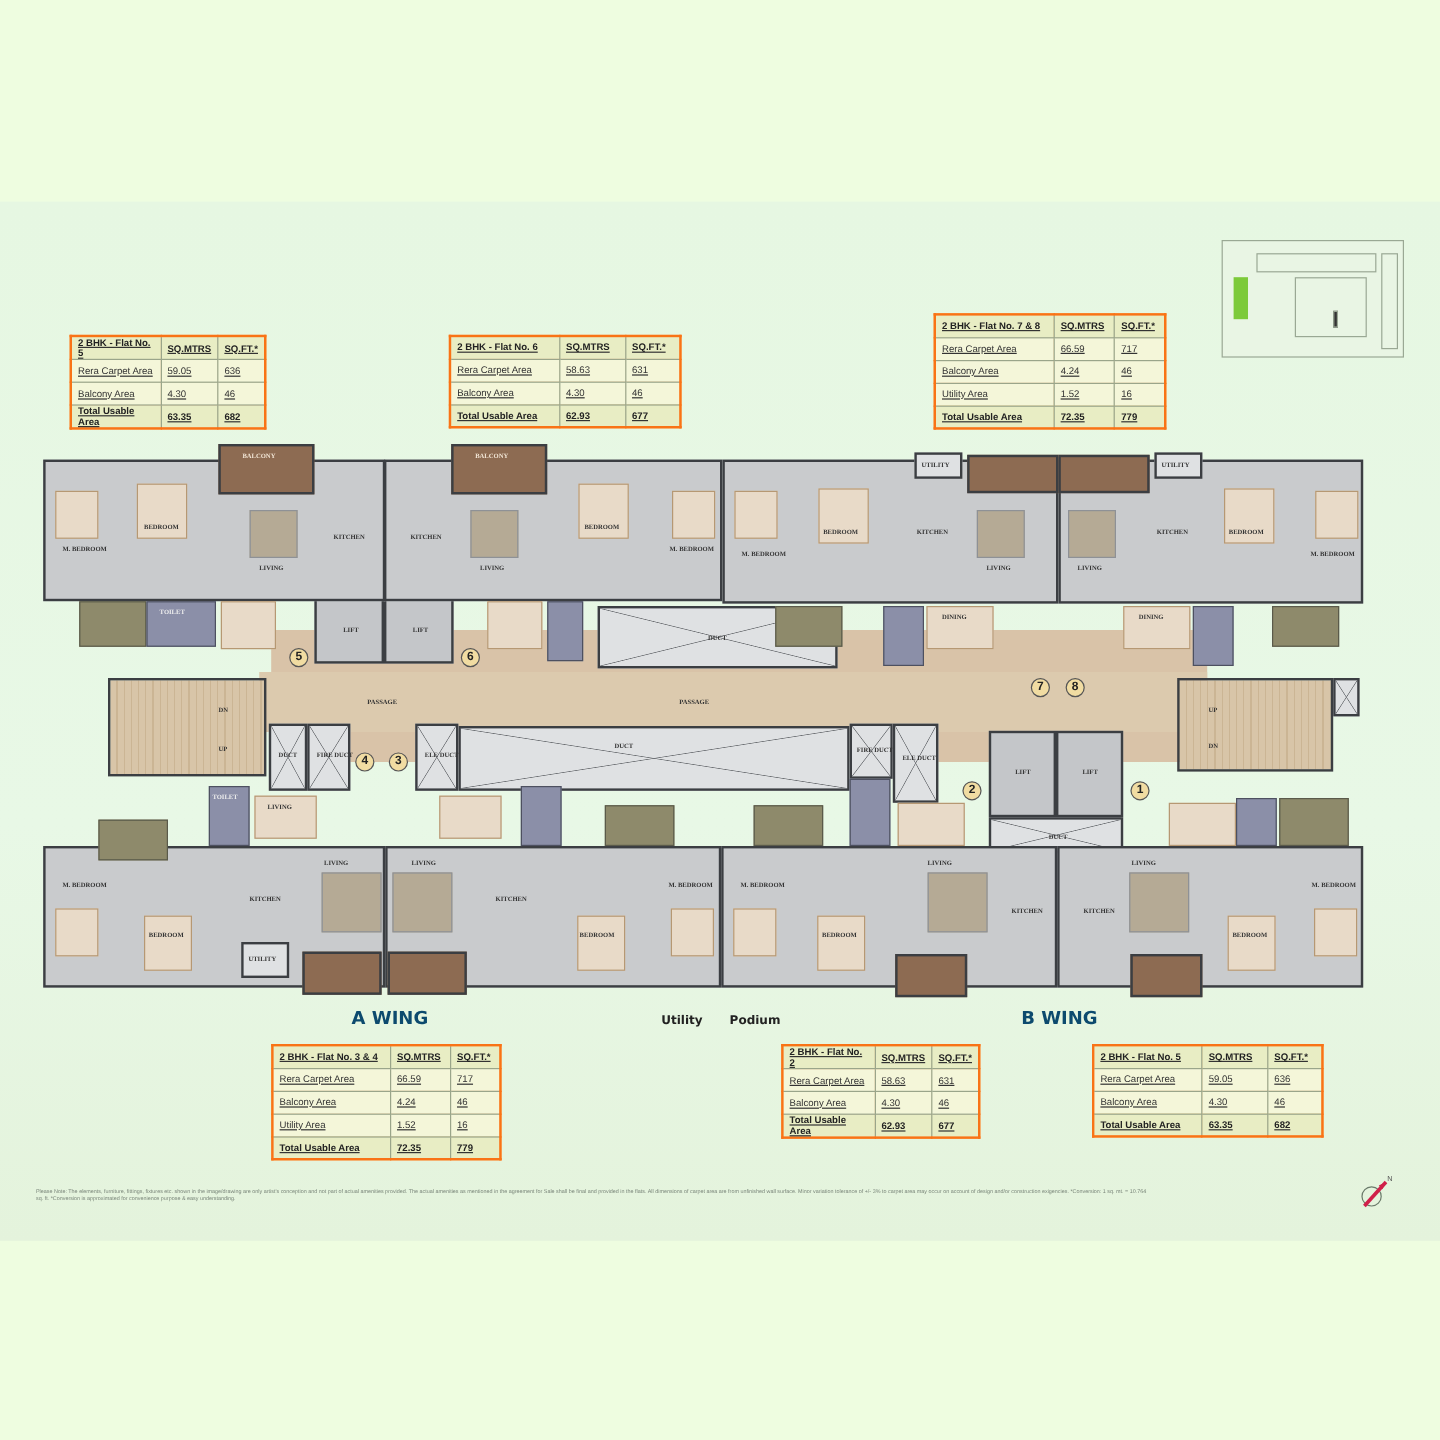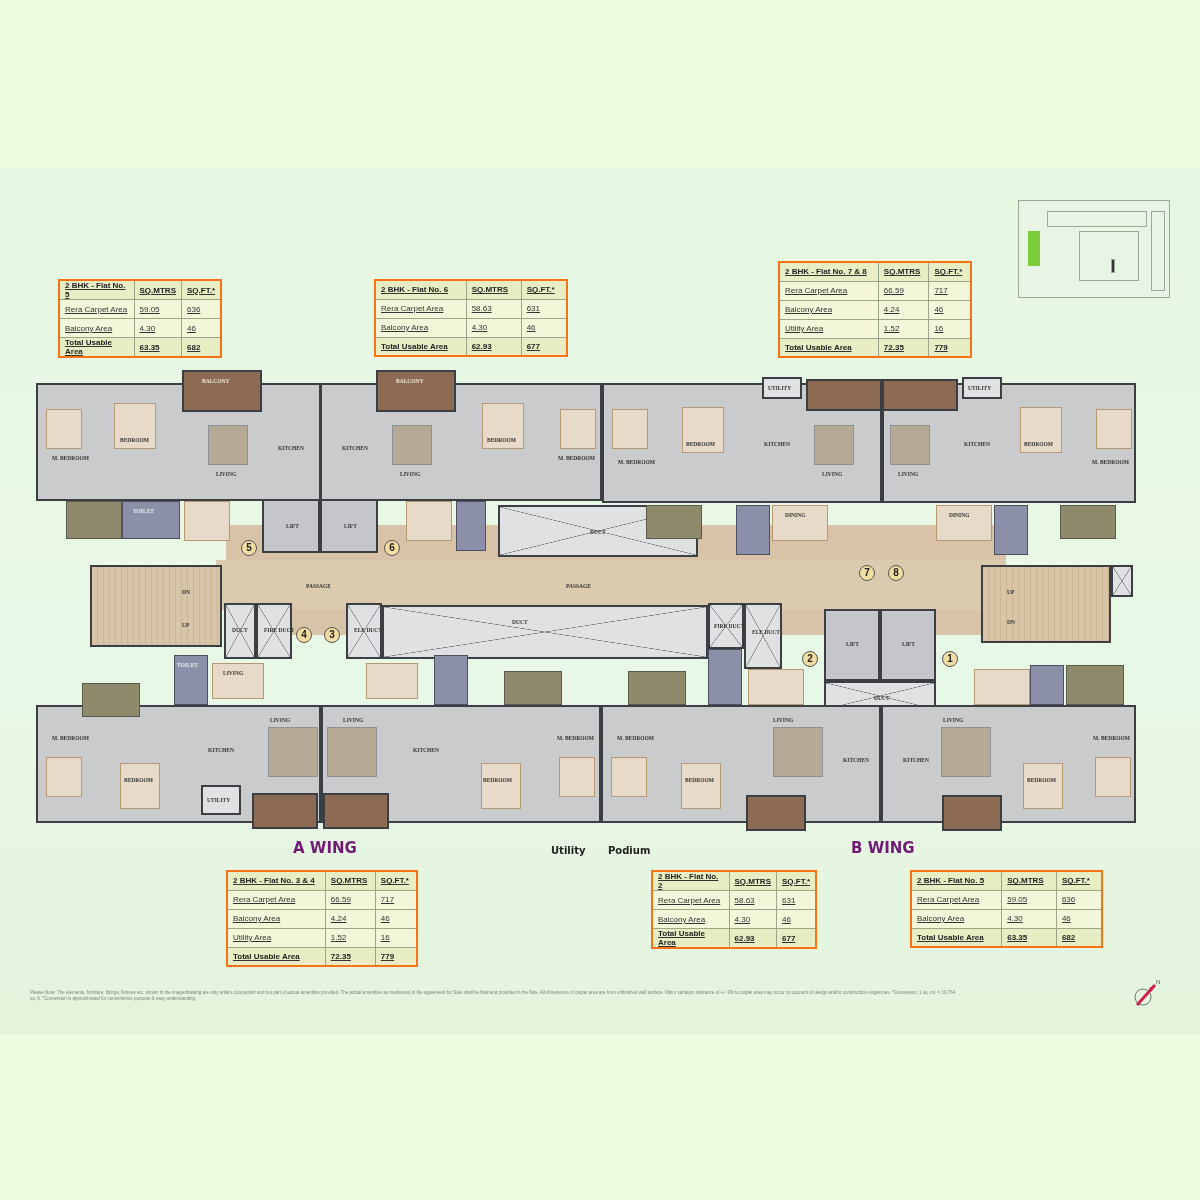--- a/index.html
+++ b/index.html
@@ -28,21 +28,21 @@
   .passage { position: absolute; background: #d9c3a8; }
   .stair { position: absolute; background: repeating-linear-gradient(90deg, #d8c5a8 0 5px, #cbb594 5px 6px); border: 2px solid #3b3e42; }
   .duct { position: absolute; background: #dfe1e3; border: 2px solid #3b3e42; }
   .lift { position: absolute; background: #c4c6c9; border: 2px solid #3b3e42; }
   .x { position: absolute; inset: 0; background:
     linear-gradient(to top right, transparent calc(50% - 0.6px), #6e7175 50%, transparent calc(50% + 0.6px)),
     linear-gradient(to bottom right, transparent calc(50% - 0.6px), #6e7175 50%, transparent calc(50% + 0.6px)); }
   .lbl { position: absolute; font-family: "Liberation Serif", serif; font-weight: bold; font-size: 5.5px; color: #333; white-space: nowrap; }
   .flatnum { position: absolute; width: 16px; height: 16px; border-radius: 50%; background: #f1dca2; border: 1px solid #555;
     font-size: 10px; font-weight: bold; text-align: center; line-height: 14px; color: #222; }
-  .wing { position: absolute; font-family: "DejaVu Sans", sans-serif; font-weight: bold; font-size: 15px; color: #701a75; }
+  .wing { position: absolute; font-family: "DejaVu Sans", sans-serif; font-weight: bold; font-size: 15px; color: #0c4a6e; }
   .podium { position: absolute; font-family: "DejaVu Sans", sans-serif; font-weight: bold; font-size: 10px; color: #222; }
   .disclaimer { position: absolute; left: 30px; top: 990px; width: 930px; font-size: 4.5px; line-height: 6px; color: #7a867a; }
   .compass { position: absolute; left: 1125px; top: 975px; width: 40px; height: 40px; }
 </style>
 </head>
 <body>
 
 <div class="sheet"></div>
 
 <div class="title">

